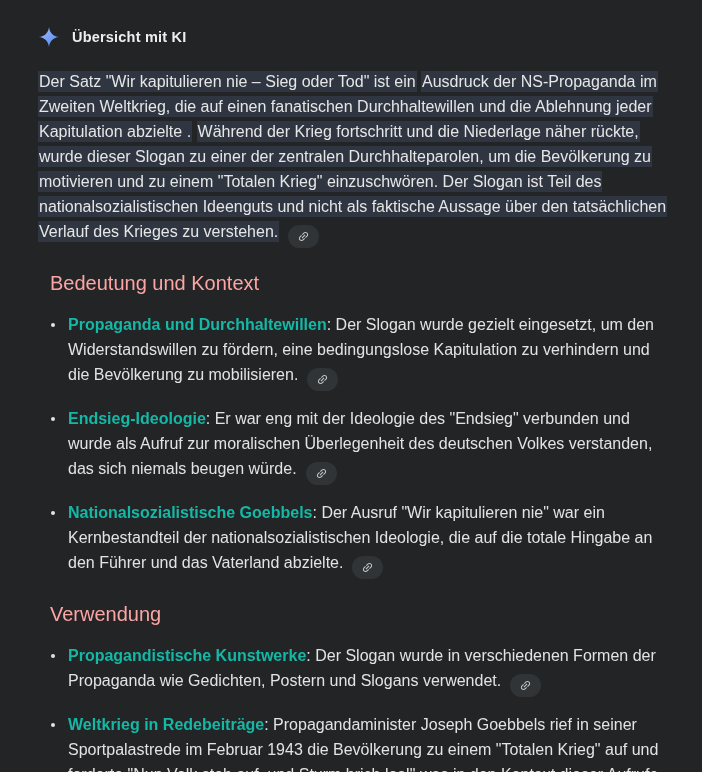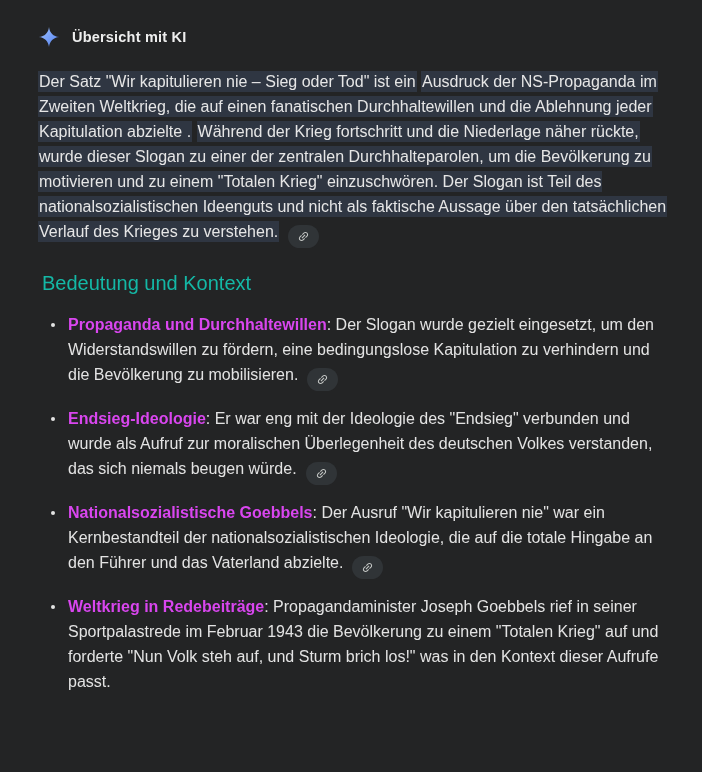--- a/index.html
+++ b/index.html
@@ -65,41 +65,41 @@
   }
   .citation svg {
     width: 13px; height: 13px;
     fill: var(--chip-icon);
     transform: rotate(-45deg);
   }
 
   .section-heading {
     font-size: 20px;
     font-weight: 400;
-    color: #14b8a6;
+    color: #fca5a5;
     line-height: 28px;
-    margin: 21px 0 2px 4px;
+    margin: 21px 0 2px 12px;
   }
   ul.bullets { list-style: none; margin: 0; padding: 0; }
   li.bullet {
     display: flex;
     margin-top: 15px;
   }
   .bullet-dot {
     width: 4px; height: 4px;
     border-radius: 50%;
     background: #e3e3e3;
     margin: 11px 13px 0 13px;
     flex: none;
   }
   .bullet-body {
     width: 600px;
     line-height: 25px;
   }
-  .bullet-lead { font-weight: bold; color: #d946ef; margin-top: 35px; }
+  .bullet-lead { font-weight: bold; color: #14b8a6; margin-top: 35px; }
 </style>
 </head>
 <body>
 
 <div class="page">
 
   <div class="ai-header">
     <svg class="sparkle" viewBox="0 0 24 24" aria-hidden="true">
       <defs>
         <linearGradient id="sparkleGrad" x1="0" y1="0" x2="1" y2="1">
@@ -139,21 +139,30 @@
         </li>
         <li class="bullet">
           <span class="bullet-dot"></span>
           <div class="bullet-body"><span class="bullet-lead">Nationalsozialistische Goebbels</span><span>: Der Ausruf "Wir kapitulieren nie" war ein Kernbestandteil der nationalsozialistischen Ideologie, die auf die totale Hingabe an den Führer und das Vaterland abzielte.</span><button class="citation">
     <svg viewBox="0 0 24 24" aria-hidden="true">
       <path d="M3.9 12c0-1.71 1.39-3.1 3.1-3.1h4V7H7c-2.76 0-5 2.24-5 5s2.24 5 5 5h4v-1.9H7c-1.71 0-3.1-1.39-3.1-3.1zM8 13h8v-2H8v2zm9-6h-4v1.9h4c1.71 0 3.1 1.39 3.1 3.1s-1.39 3.1-3.1 3.1h-4V17h4c2.76 0 5-2.24 5-5s-2.24-5-5-5z"></path>
     </svg>
   </button></div>
         </li>
       </ul>
+      <h2 class="section-heading">Verwendung</h2>
       <ul class="bullets">
+        <li class="bullet">
+          <span class="bullet-dot"></span>
+          <div class="bullet-body"><span class="bullet-lead">Propagandistische Kunstwerke</span><span>: Der Slogan wurde in verschiedenen Formen der Propaganda wie Gedichten, Postern und Slogans verwendet.</span><button class="citation">
+    <svg viewBox="0 0 24 24" aria-hidden="true">
+      <path d="M3.9 12c0-1.71 1.39-3.1 3.1-3.1h4V7H7c-2.76 0-5 2.24-5 5s2.24 5 5 5h4v-1.9H7c-1.71 0-3.1-1.39-3.1-3.1zM8 13h8v-2H8v2zm9-6h-4v1.9h4c1.71 0 3.1 1.39 3.1 3.1s-1.39 3.1-3.1 3.1h-4V17h4c2.76 0 5-2.24 5-5s-2.24-5-5-5z"></path>
+    </svg>
+  </button></div>
+        </li>
         <li class="bullet">
           <span class="bullet-dot"></span>
           <div class="bullet-body"><span class="bullet-lead">Weltkrieg in Redebeiträge</span><span>: Propagandaminister Joseph Goebbels rief in seiner Sportpalastrede im Februar 1943 die Bevölkerung zu einem "Totalen Krieg" auf und forderte "Nun Volk steh auf, und Sturm brich los!" was in den Kontext dieser Aufrufe passt.</span></div>
         </li>
       </ul>
     </div>
 
 </div>
 
 </body></html>

